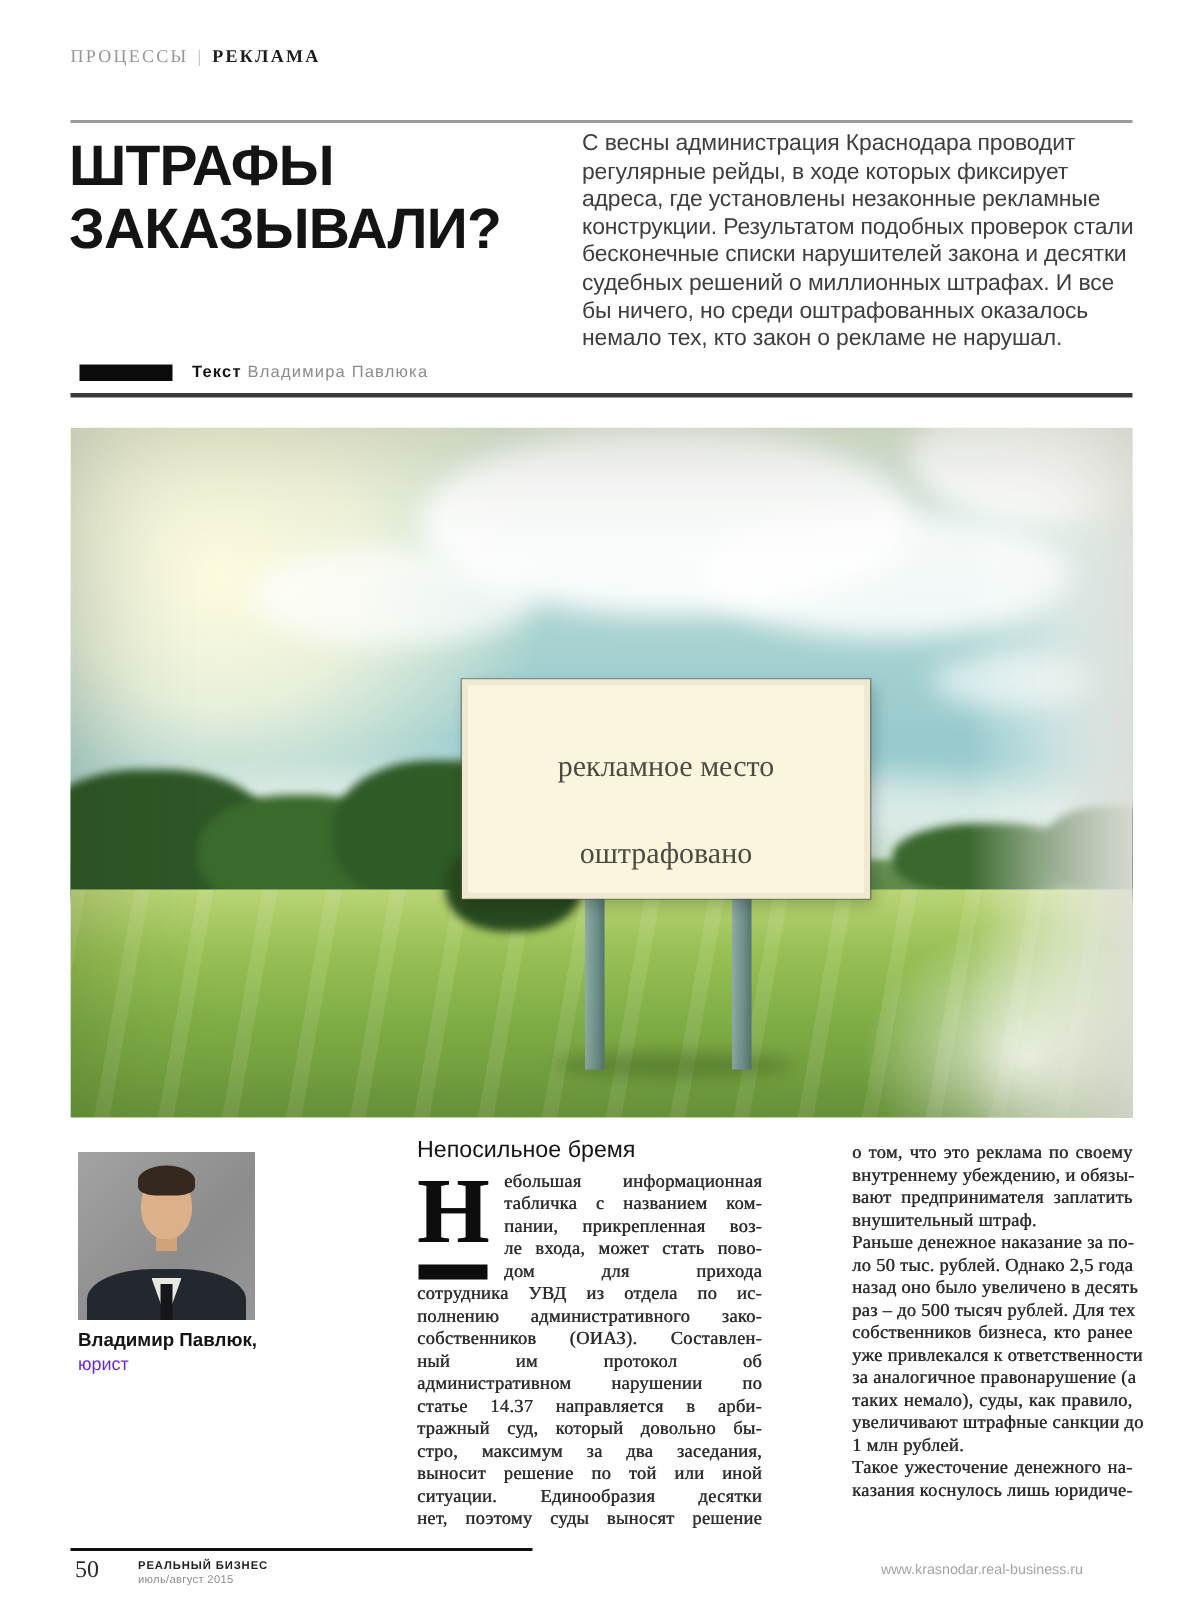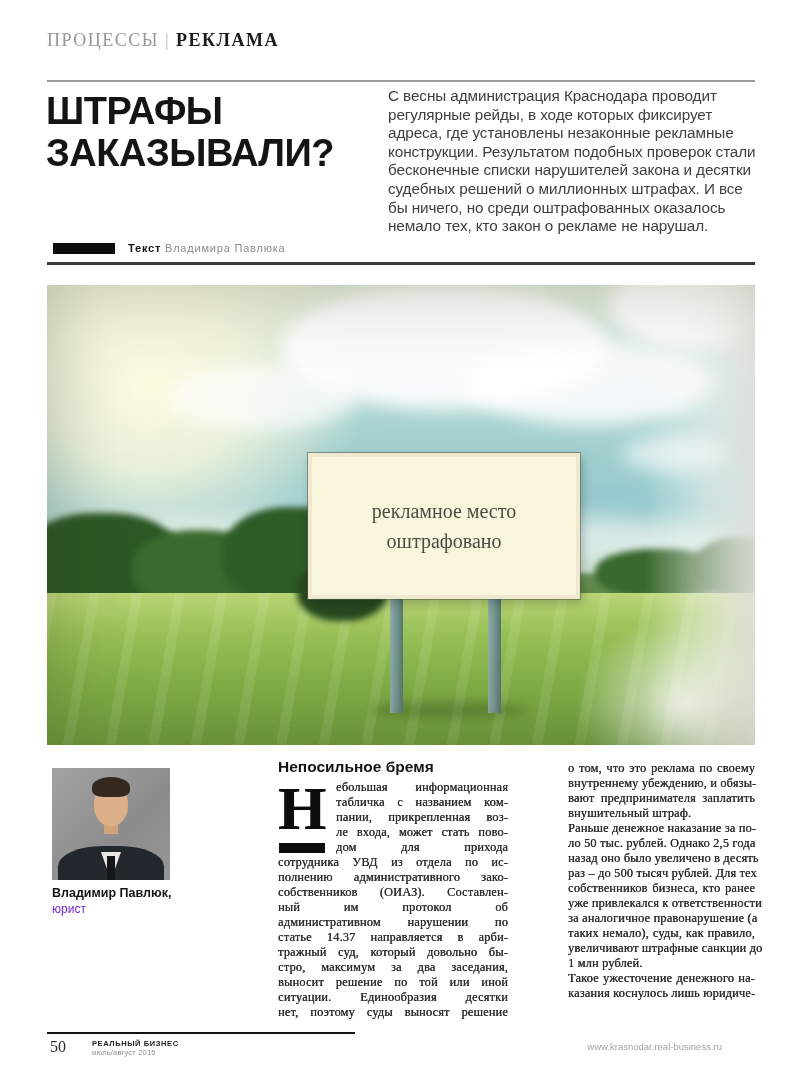--- a/index.html
+++ b/index.html
@@ -1,21 +1,21 @@
 <!DOCTYPE html>
 <html lang="ru"><head>
 <meta charset="utf-8">
 <style>
   html,body{margin:0;padding:0;background:#ffffff;}
   #page{position:relative;width:800px;height:1077px;background:#ffffff;overflow:hidden;
         font-family:"Liberation Sans",sans-serif;}
 
   
   .kicker{position:absolute;left:47px;top:30px;font-family:"Liberation Serif",serif;
-          font-size:18px;letter-spacing:1.5px;}
+          font-size:12px;letter-spacing:1.5px;}
   .kicker .sec{color:#979797;}
   .kicker .div{color:#b9b9b9;padding:0 6px;}
   .kicker .topic{color:#1b1b1b;font-weight:600;}
   .rule-thin{position:absolute;left:47px;top:80px;width:708px;height:2px;background:#9b9b9b;}
 
   
   .title{position:absolute;left:46px;top:90px;font-size:38px;line-height:42px;
          font-weight:800;color:#141414;letter-spacing:-0.5px;}
   .intro{position:absolute;left:388px;top:87px;width:368px;font-size:15.3px;
          line-height:18.6px;color:#3e3e3e;letter-spacing:-0.1px;}
@@ -57,21 +57,21 @@
   .board-shadow{position:absolute;left:322px;top:416px;width:160px;height:18px;border-radius:50%;
                 background:rgba(30,50,10,0.25);filter:blur(5px);}
   .leg{position:absolute;width:13px;height:118px;top:310px;
        background:linear-gradient(90deg,#8fabA5,#6d8f8a 60%,#56756f);}
   .leg1{left:343px;} .leg2{left:441px;}
   .board{position:absolute;left:261px;top:168px;width:264px;height:138px;
          background:#f9f6dd;border:4px solid #efe9d1;
          box-shadow:0 0 0 1px rgba(90,90,70,0.55),3px 4px 10px rgba(0,0,0,0.22);
          display:flex;flex-direction:column;align-items:center;justify-content:center;}
   .board-text{font-family:"Liberation Serif",serif;font-size:20px;line-height:30px;
-              color:#4c4b40;text-align:center;}
+              color:#4c4b40;text-align:center;margin-top:28px;}
   .fade-right{position:absolute;right:0;top:0;width:110px;height:460px;
               background:linear-gradient(90deg,rgba(255,255,252,0) 0%,rgba(255,255,252,0.55) 55%,rgba(255,255,252,0.92) 100%);}
   .fade-corner{position:absolute;right:-40px;bottom:-50px;width:220px;height:180px;border-radius:50%;
                background:radial-gradient(closest-side,rgba(255,255,250,0.85),rgba(255,255,250,0) 100%);}
   .vignette{position:absolute;left:0;top:0;width:708px;height:460px;
             box-shadow:inset 0 0 80px rgba(45,55,25,0.28);}
 
   
   .portrait{position:absolute;left:52px;top:768px;width:118px;height:112px;overflow:hidden;
             background:linear-gradient(135deg,#a3a3a3,#8c8c8c 60%,#969696);}
@@ -85,21 +85,21 @@
           background:#dcb18a;}
   .p-hair{position:absolute;left:40px;top:9px;width:38px;height:20px;border-radius:50% 50% 30% 30%;
           background:#35291f;}
   .author-name{position:absolute;left:52px;top:886px;font-size:12.5px;font-weight:700;color:#141414;}
   .author-role{position:absolute;left:52px;top:902px;font-size:12px;color:#6d28d9;}
 
   
   .article{position:absolute;left:278px;top:758px;width:477px;display:flex;}
   .col1{width:230px;margin-right:12px;}
   .col2{width:235px;}
-  .article h3{margin:0 0 4px 0;font-size:15.5px;font-weight:700;color:#141414;
+  .article h3{margin:0 0 4px 0;font-size:15.5px;font-weight:400;color:#141414;
               font-family:"Liberation Sans",sans-serif;}
   .lines{font-family:"Liberation Serif",serif;font-size:12.3px;line-height:15px;color:#2e2e2e;
          letter-spacing:0.2px;text-shadow:0.3px 0 0 currentColor;}
   .bline{text-align:justify;text-align-last:justify;white-space:nowrap;}
   .bline.end{text-align-last:left;}
   .dropblock{float:left;width:52px;height:75px;margin-right:6px;position:relative;}
   .dropcap{font-family:"Liberation Serif",serif;font-weight:800;font-size:62px;line-height:56px;
            color:#0d0d0d;}
   .dropbar{position:absolute;left:1px;bottom:2px;width:46px;height:10px;background:#0d0d0d;}
   .col2 .lines{padding-top:3px;margin-left:48px;}

